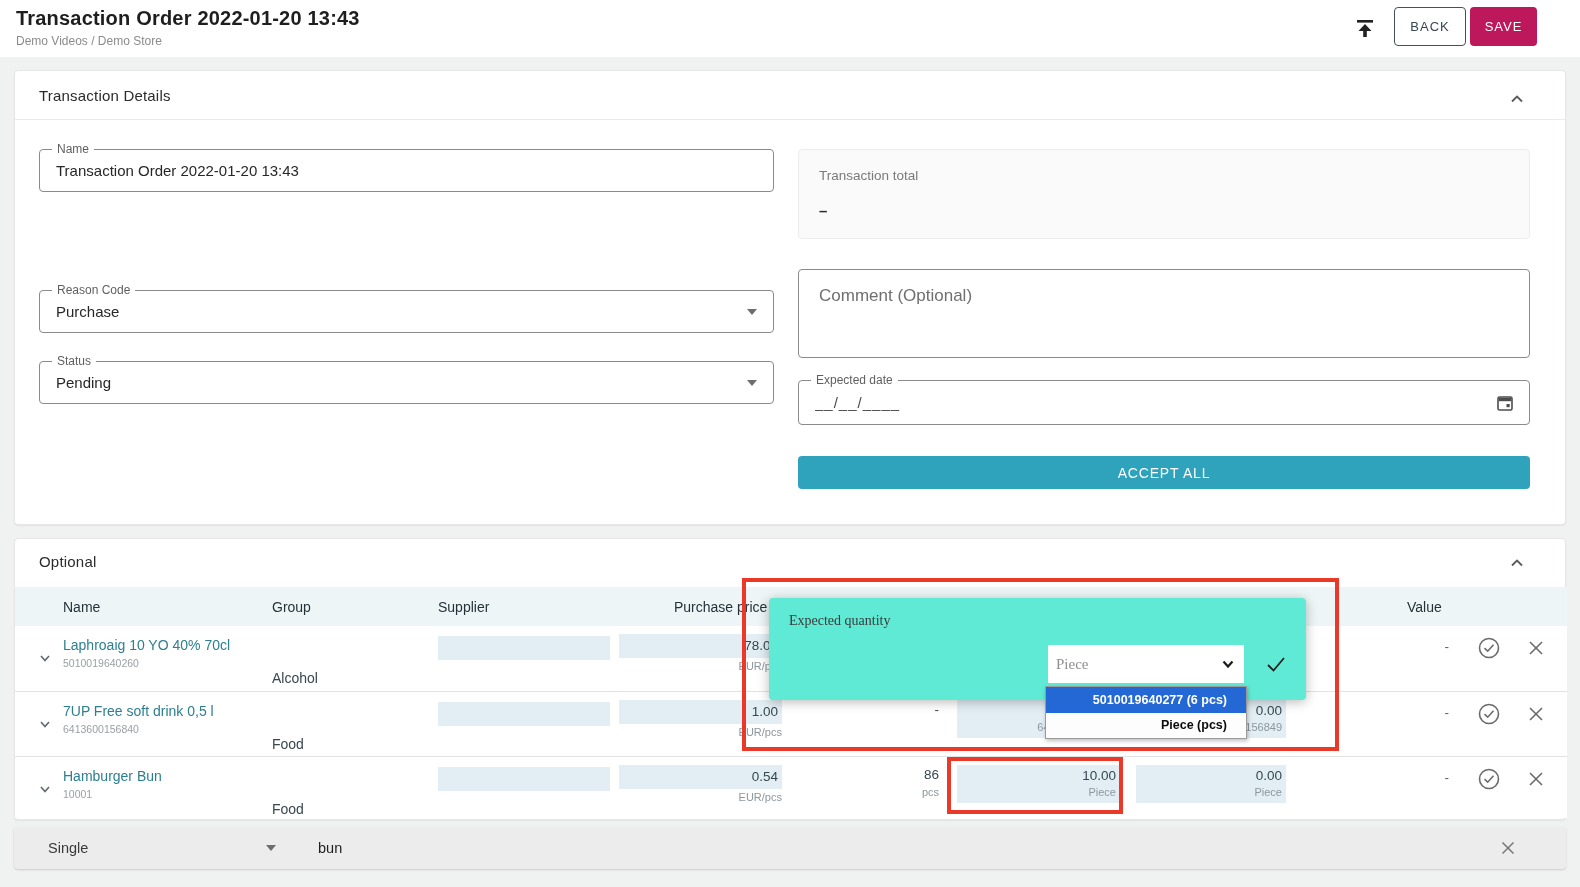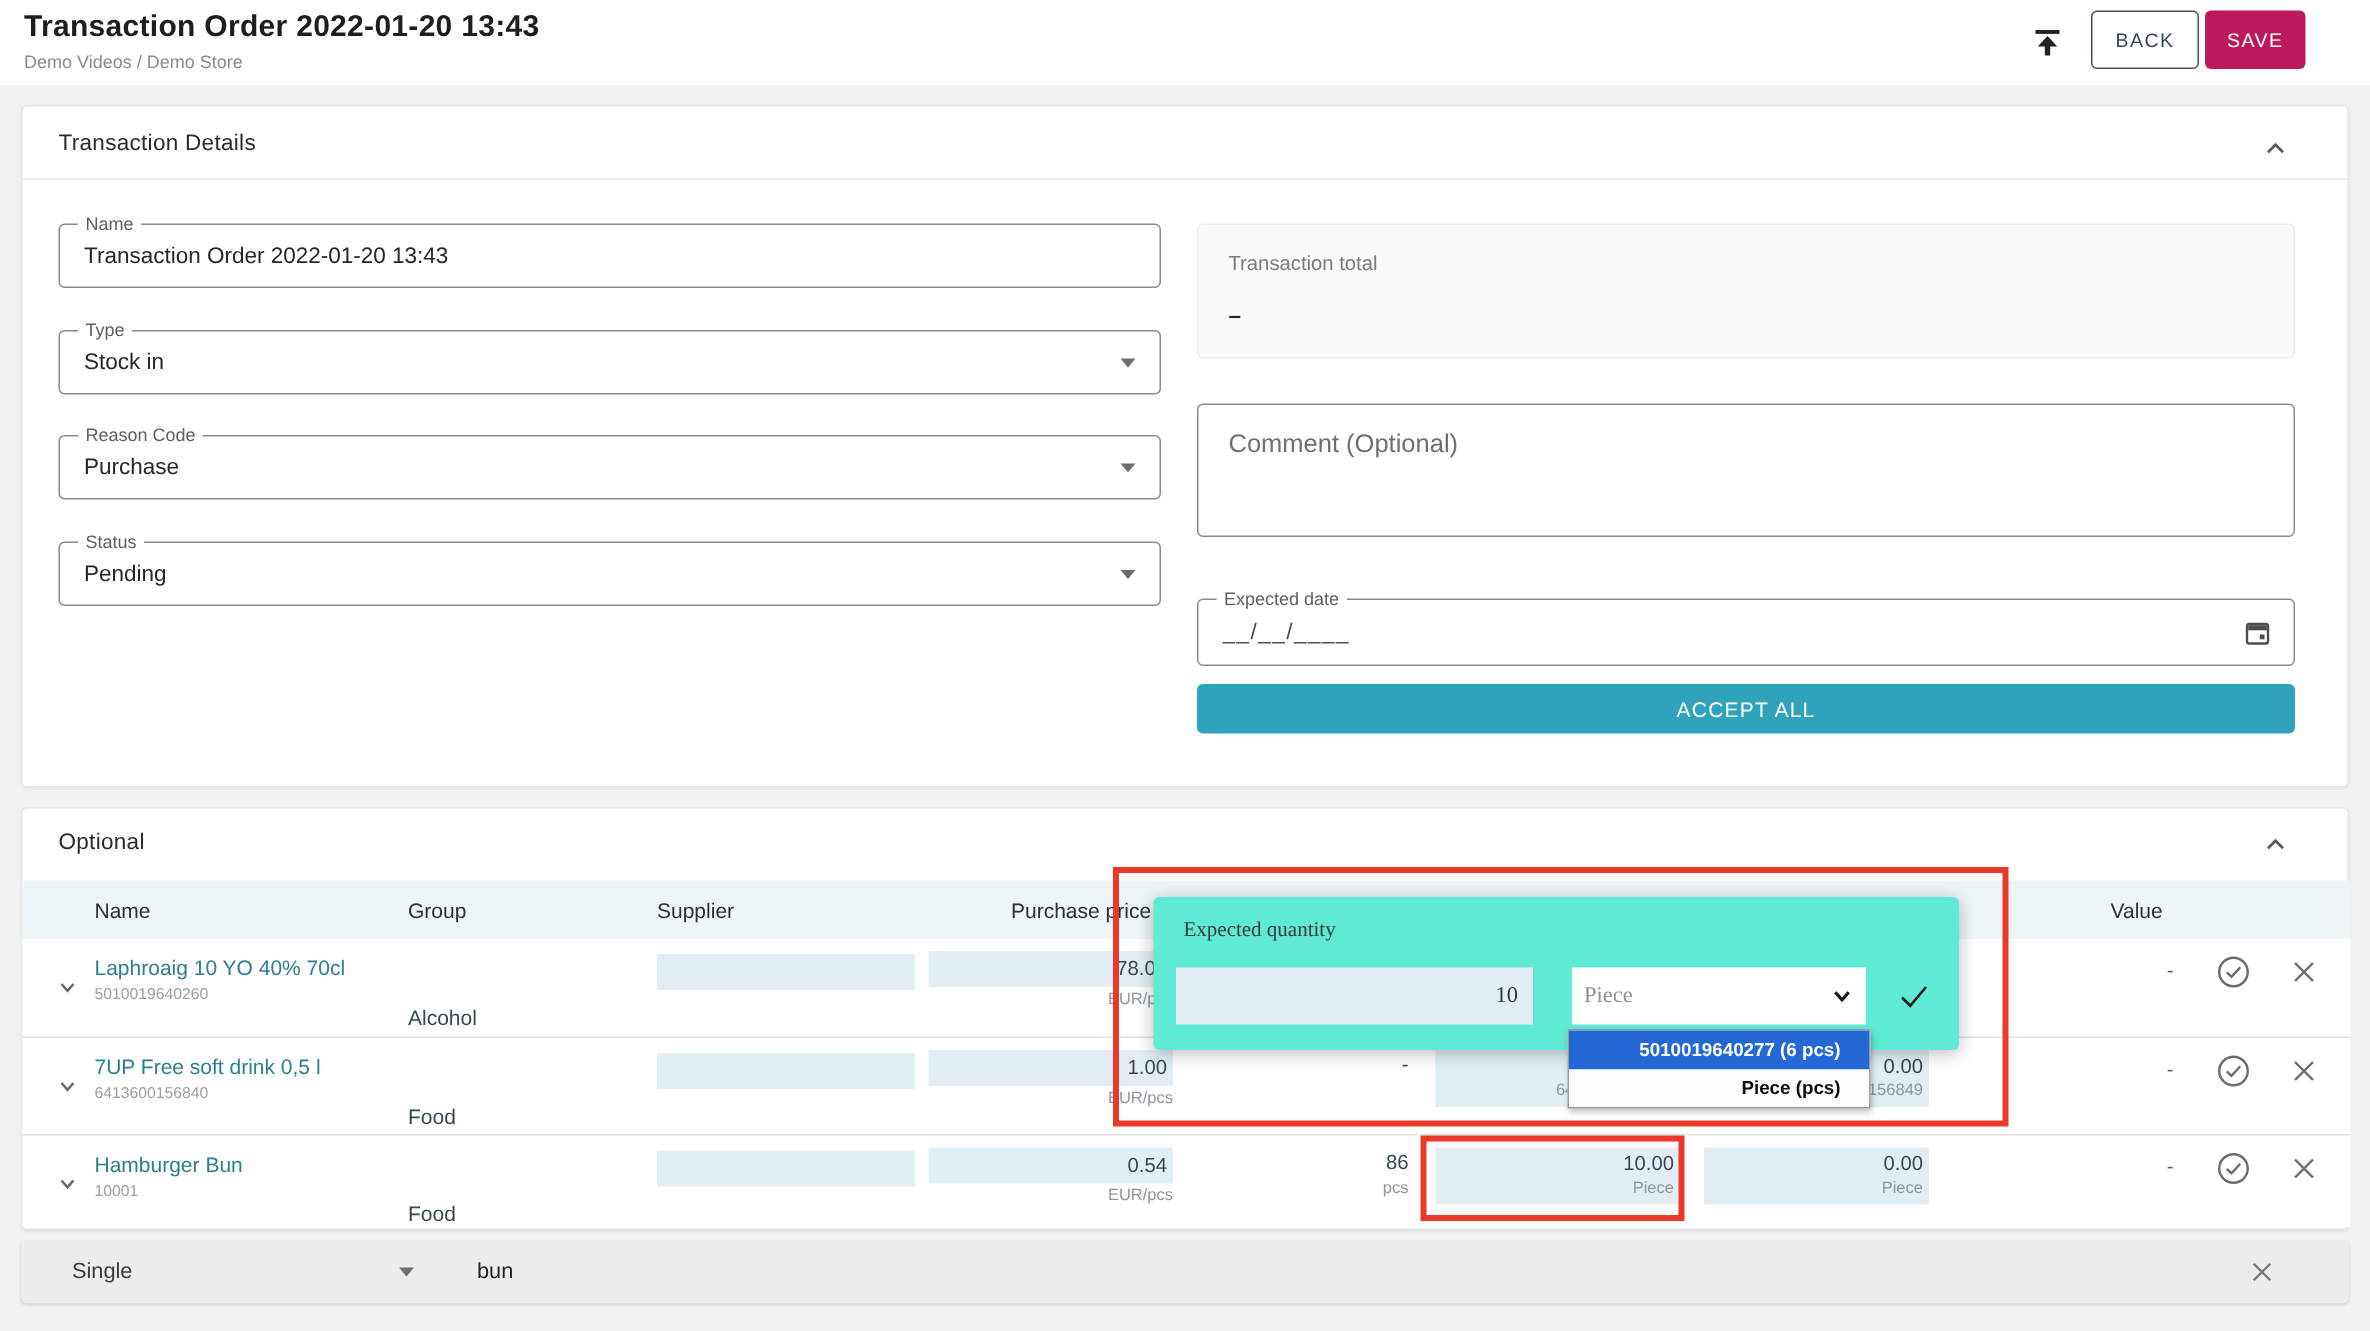--- a/index.html
+++ b/index.html
@@ -34,21 +34,21 @@
   .selarrow { position:absolute; right:16px; top:50%; margin-top:-3px; width:0; height:0;
               border-left:5px solid transparent; border-right:5px solid transparent; border-top:6px solid #6d6d6d; }
   .lfield { left:24px; width:735px; height:43px; }
 
   #total-box { position:absolute; left:783px; top:78px; width:732px; height:90px; background:#fafafa;
                border:1px solid #ededed; border-radius:4px; }
   #total-label { position:absolute; left:20px; top:18px; font-size:13.5px; color:#7a7a7a; }
   #total-value { position:absolute; left:20px; top:52px; font-size:15px; color:#2b2b2b; font-weight:700; }
   #comment-box { position:absolute; left:783px; top:198px; width:732px; height:89px; border:1px solid #8a8a8a; border-radius:4px; }
   #comment-ph { position:absolute; left:20px; top:16px; font-size:17px; color:#6f6f6f; }
-  #expdate { left:783px; top:328px; width:732px; height:45px; }
+  #expdate { left:783px; top:309px; width:732px; height:45px; }
   #expdate .oval { color:#4a4a4a; letter-spacing:1px; }
   #calendar-icon { position:absolute; right:14px; top:12px; width:20px; height:20px; cursor:pointer; }
   #accept-all { position:absolute; left:783px; top:385px; width:732px; height:33px; background:#2ea3bb; border:none;
                 border-radius:4px; color:#fff; font-size:14px; letter-spacing:.8px; display:flex; align-items:center;
                 justify-content:center; cursor:pointer; font-weight:500; }
 
   
   #thead { position:absolute; left:0; top:48px; width:1552px; height:39px; background:#edf5f7; }
   .th { position:absolute; top:0; height:39px; display:flex; align-items:center; font-size:14px; color:#26323a; font-weight:500; }
   .trow { position:absolute; left:0; width:1552px; height:65px; background:#fff; }
@@ -134,25 +134,20 @@
           <polyline points="5,12.5 10,7.5 15,12.5" fill="none" stroke="#5a5a5a" stroke-width="1.8"></polyline>
         </svg>
     </div>
     <div id="details-divider"></div>
 
     <div class="ofield lfield" style="top:78px;">
       <span class="olabel">Name</span>
       <span class="oval">Transaction Order 2022-01-20 13:43</span>
     </div>
 
-    <div class="ofield lfield" style="top:149px;">
-      <span class="olabel">Type</span>
-      <span class="oval">Stock in</span>
-      <span class="selarrow"></span>
-    </div>
 
     <div class="ofield lfield" style="top:290px;">
       <span class="olabel">Status</span>
       <span class="oval">Pending</span>
       <span class="selarrow"></span>
     </div>
 
     <div class="ofield lfield" style="top:219px;">
       <span class="olabel">Reason Code</span>
       <span class="oval">Purchase</span>
@@ -318,21 +313,20 @@
     <div id="footer-close">
       <svg width="16" height="16" viewBox="0 0 16 16">
           <line x1="2.5" y1="2.5" x2="13.5" y2="13.5" stroke="#757575" stroke-width="1.5"></line>
           <line x1="13.5" y1="2.5" x2="2.5" y2="13.5" stroke="#757575" stroke-width="1.5"></line>
         </svg>
     </div>
   </div>
 
   <div id="popup">
     <div id="popup-label">Expected quantity</div>
-    <div id="popup-qty">10</div>
     <div id="popup-select">
       <span id="popup-select-value">Piece</span>
       <span id="popup-select-chev">
         <svg width="16" height="16" viewBox="0 0 16 16">
             <polyline points="3.5,5.5 8,10.5 12.5,5.5" fill="none" stroke="#1c1c1c" stroke-width="2.2"></polyline>
           </svg>
       </span>
     </div>
     <div id="popup-check">
       <svg width="22" height="22" viewBox="0 0 22 22">

